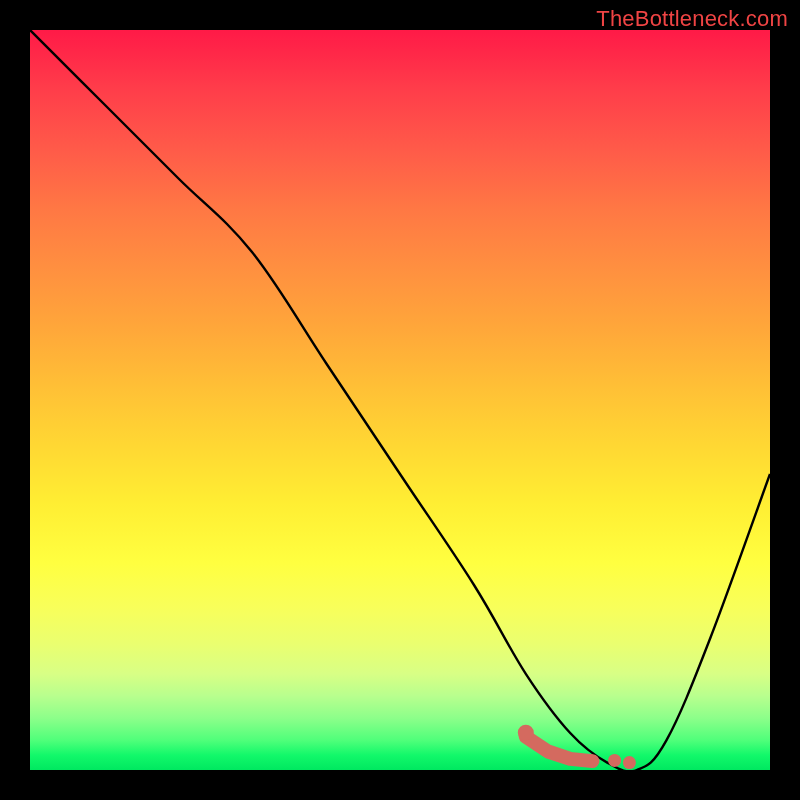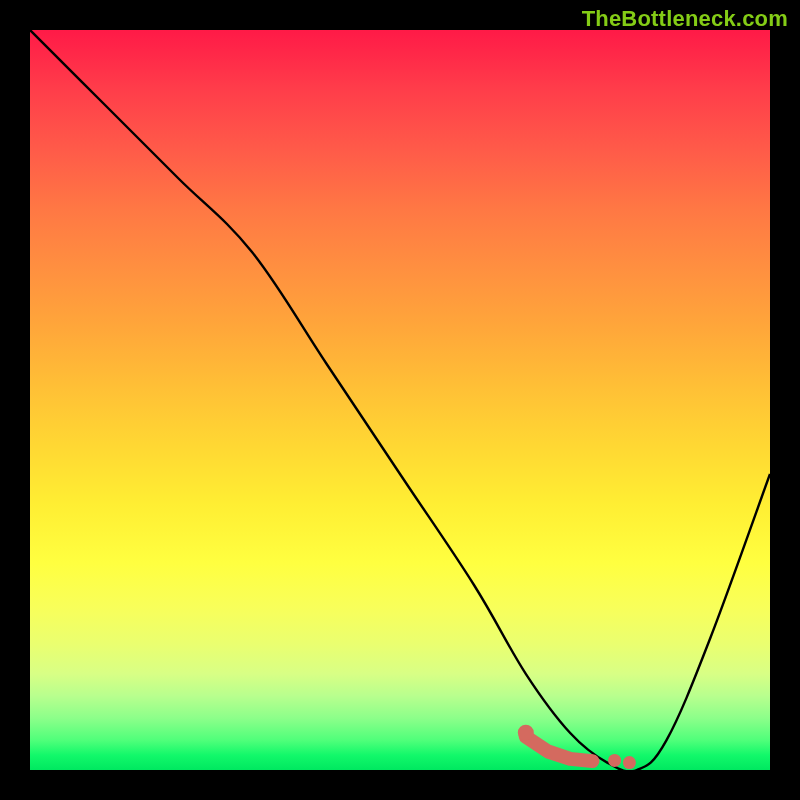--- a/index.html
+++ b/index.html
@@ -35,23 +35,23 @@
       #8cff8a 93%,
       #4fff7a 96%,
       #12f86a 98%,
       #00e860 100%
     );
   }
   .watermark {
     position: absolute;
     top: 6px;
     right: 12px;
-    color: #84cc16;
+    color: #ef4444;
     font-size: 22px;
-    font-weight: 700;
+    font-weight: 400;
     letter-spacing: 0.2px;
     user-select: none;
   }
   svg.curve {
     position: absolute;
     left: 0;
     top: 0;
     width: 740px;
     height: 740px;
     pointer-events: none;

